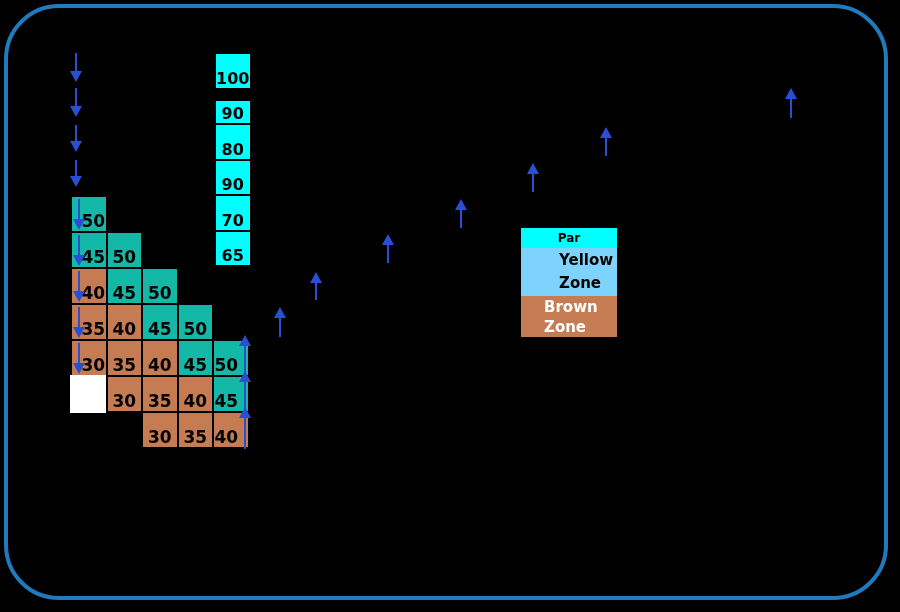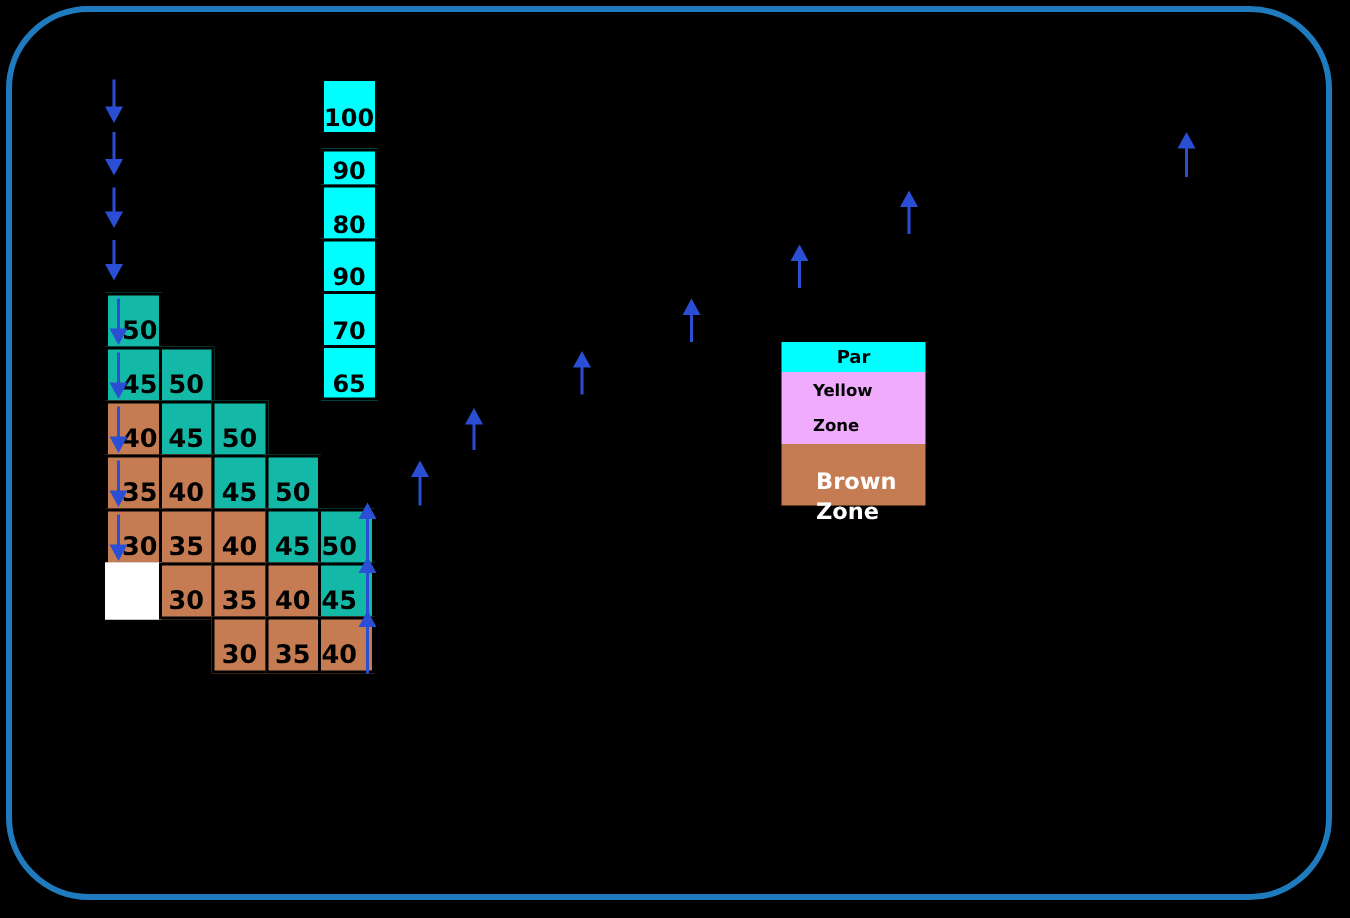--- a/index.html
+++ b/index.html
@@ -32,26 +32,26 @@
   .arr .shaft{position:absolute;left:5px;width:2px;background:#2b4fd4;}
   .arr.up .shaft{top:9px;bottom:0;}
   .arr.down .shaft{top:0;bottom:9px;}
   
   .legend{position:absolute;left:521px;top:228px;width:96px;}
   .legend .lg-par{
     height:20px;background:#00ffff;color:#000;font-weight:bold;font-size:12px;
     display:flex;align-items:center;justify-content:center;
   }
   .legend .lg-yellow{
-    height:48px;background:#f0abfc;color:#000;font-weight:bold;font-size:11px;
-    padding-left:21px;box-sizing:border-box;line-height:23px;padding-top:1px;
+    height:48px;background:#7dd3fc;color:#000;font-weight:bold;font-size:15px;
+    padding-left:38px;box-sizing:border-box;line-height:23px;padding-top:1px;
   }
   .legend .lg-brown{
     height:41px;background:#c67c52;color:#ffffff;font-weight:bold;font-size:15px;
-    padding-left:23px;box-sizing:border-box;line-height:20px;padding-top:15px;
+    padding-left:23px;box-sizing:border-box;line-height:20px;padding-top:1px;
   }
 </style>
 </head>
 <body>
 
 <div id="stage">
   <div class="frame"></div>
 
   <div class="legend">
     <div class="lg-par">

